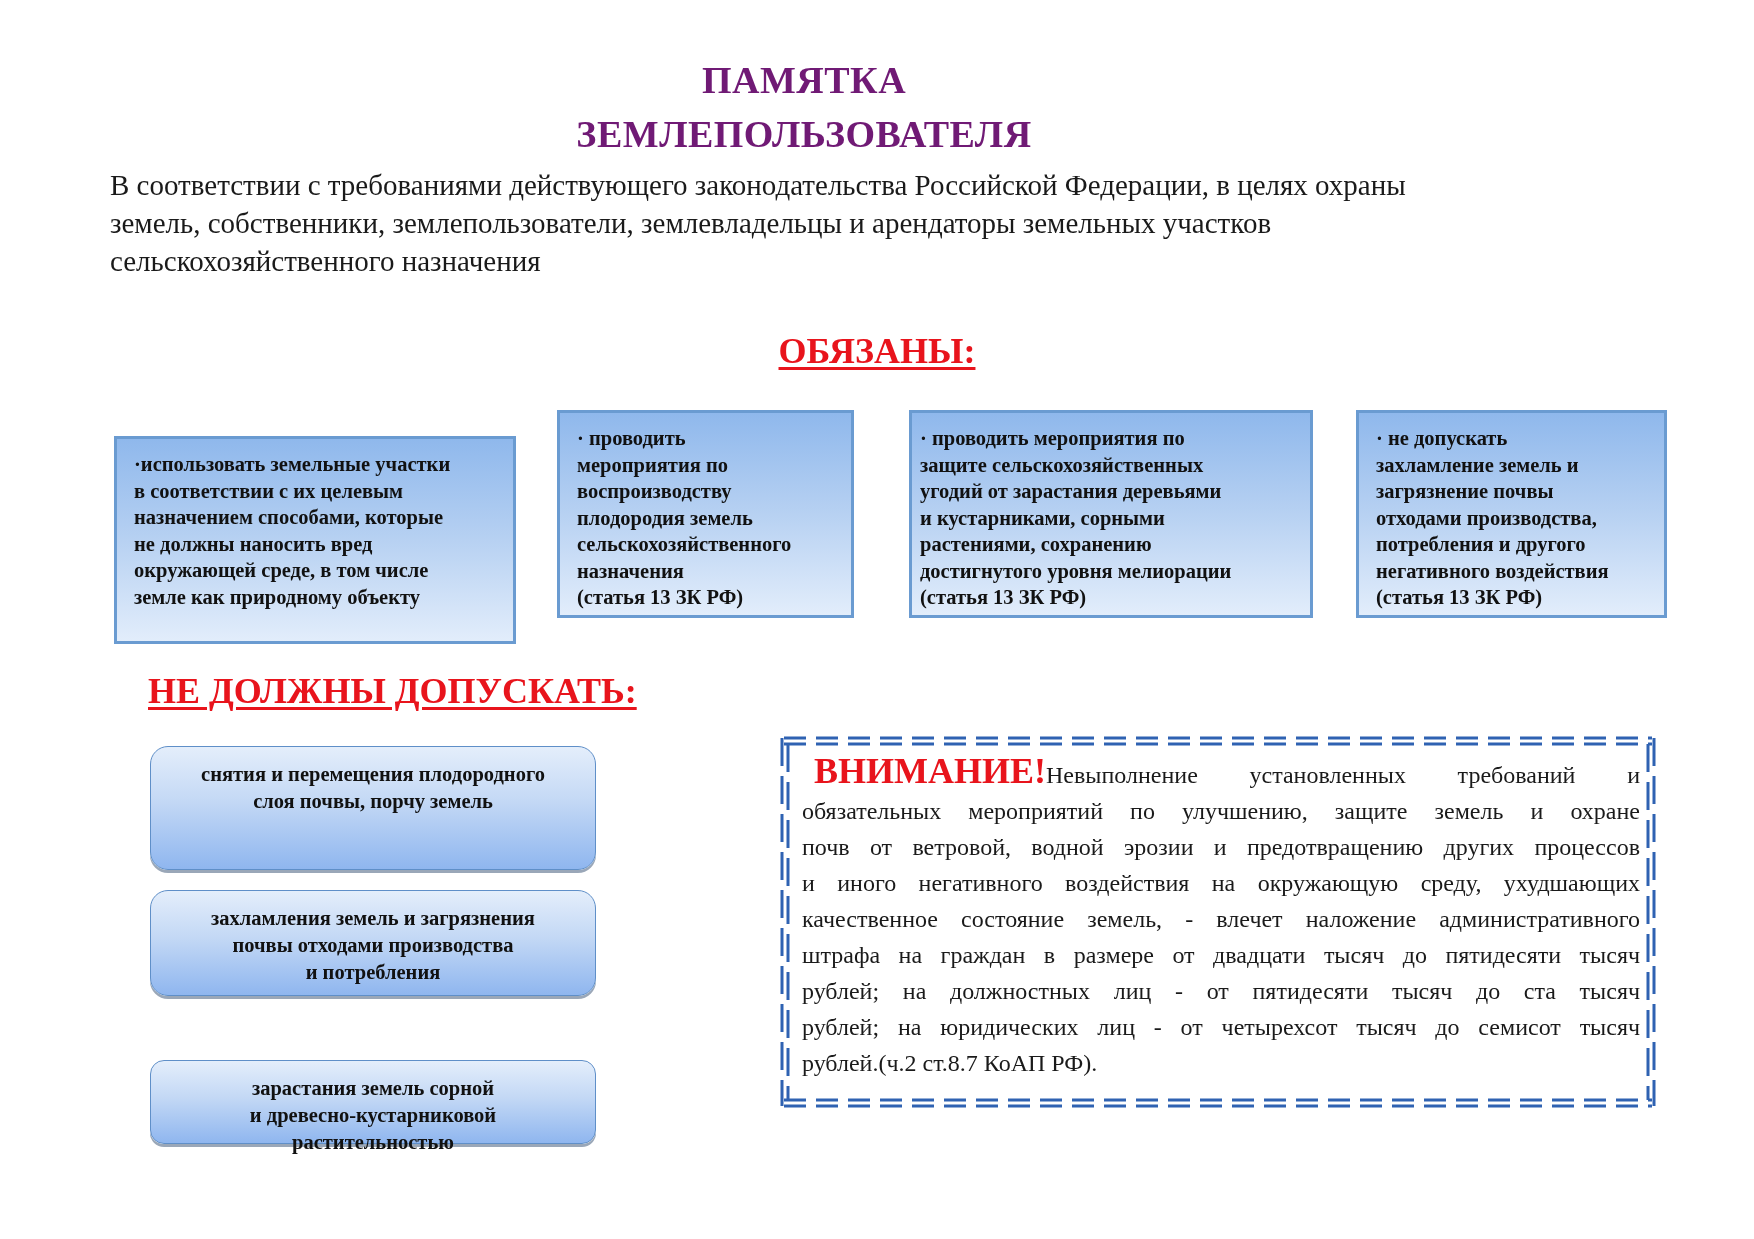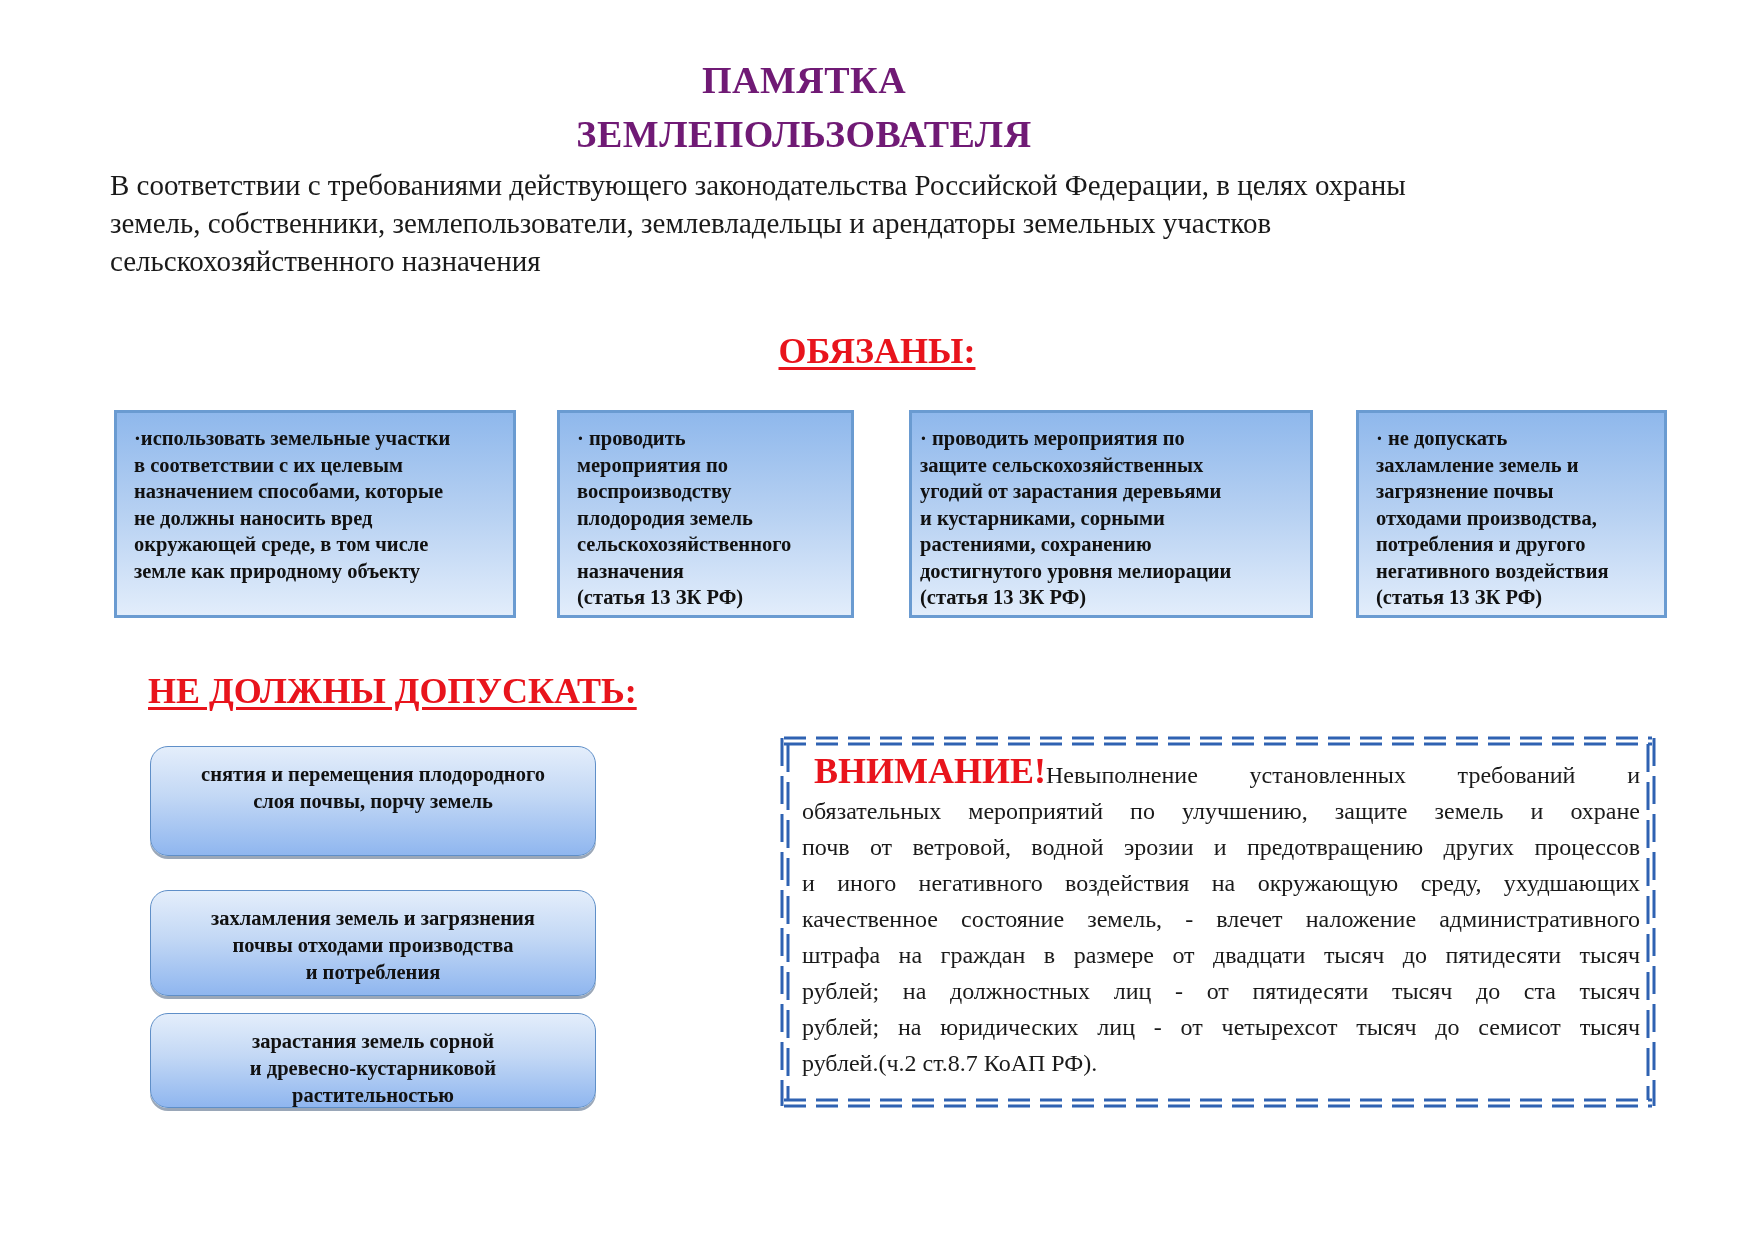--- a/index.html
+++ b/index.html
@@ -9,30 +9,30 @@
   .title.l1 { top: 58px; }
   .title.l2 { top: 112px; }
 
   .intro { position: absolute; top: 166px; left: 110px; width: 1534px; text-align: left; font-size: 29px; line-height: 38px; color: #1a1a1a; }
 
   .section-heading { position: absolute; color: #e8141c; font-weight: bold; text-decoration: underline; text-decoration-thickness: 3px; text-underline-offset: 4px; }
   .obligations-heading { top: 330px; left: 0; width: 1754px; text-align: center; font-size: 36px; }
   .prohibited-heading { top: 670px; left: 148px; font-size: 36px; }
 
   .duty-box { position: absolute; top: 410px; height: 208px; box-sizing: border-box; border: 3px solid #6a9bd1; background: linear-gradient(to bottom, #8fb8ec 0%, #b7d1f2 50%, #e2edfb 100%); padding: 12px 14px 10px 17px; font-weight: bold; font-size: 20.5px; line-height: 26.5px; color: #111; }
-  .duty-box.b1 { left: 114px; width: 402px; }
+  .duty-box.b1 { left: 114px; width: 402px; margin-top: 26px; }
   .duty-box.b2 { left: 557px; width: 297px; }
   .duty-box.b3 { left: 909px; width: 404px; padding-left: 8px; }
   .duty-box.b4 { left: 1356px; width: 311px; }
   .duty-line { display: block; white-space: nowrap; }
 
   .ban-box { position: absolute; left: 150px; width: 446px; box-sizing: border-box; border: 1.5px solid #5f8fc8; border-radius: 18px; background: linear-gradient(to bottom, #e4eefb 0%, #c3d8f5 45%, #8fb6ef 100%); box-shadow: 0 3px 0 #9aa7b8; text-align: center; font-weight: bold; font-size: 20.5px; line-height: 27px; color: #111; padding-top: 14px; }
-  .ban-box.c1 { top: 746px; height: 110px; }
+  .ban-box.c1 { top: 746px; height: 124px; }
   .ban-box.c2 { top: 890px; height: 106px; }
-  .ban-box.c3 { top: 1013px; height: 95px; }
+  .ban-box.c3 { top: 1060px; height: 84px; border-radius: 14px; }
   .ban-line { display: block; }
 
   .warning-box { position: absolute; left: 778px; top: 733px; width: 880px; height: 378px; box-sizing: border-box; }
   .warning-box svg.frame { position: absolute; left: 0; top: 0; width: 880px; height: 378px; }
   .warning-text { position: absolute; left: 24px; top: 20px; width: 838px; font-size: 24px; line-height: 36px; text-align: justify; color: #1a1a1a; }
   .warning-line { display: block; text-align: justify; text-align-last: justify; white-space: nowrap; }
   .warning-line.last { text-align-last: left; }
   .warn-label { color: #e8141c; font-weight: bold; font-size: 36px; margin-left: 12px; }
 </style>
 </head>

